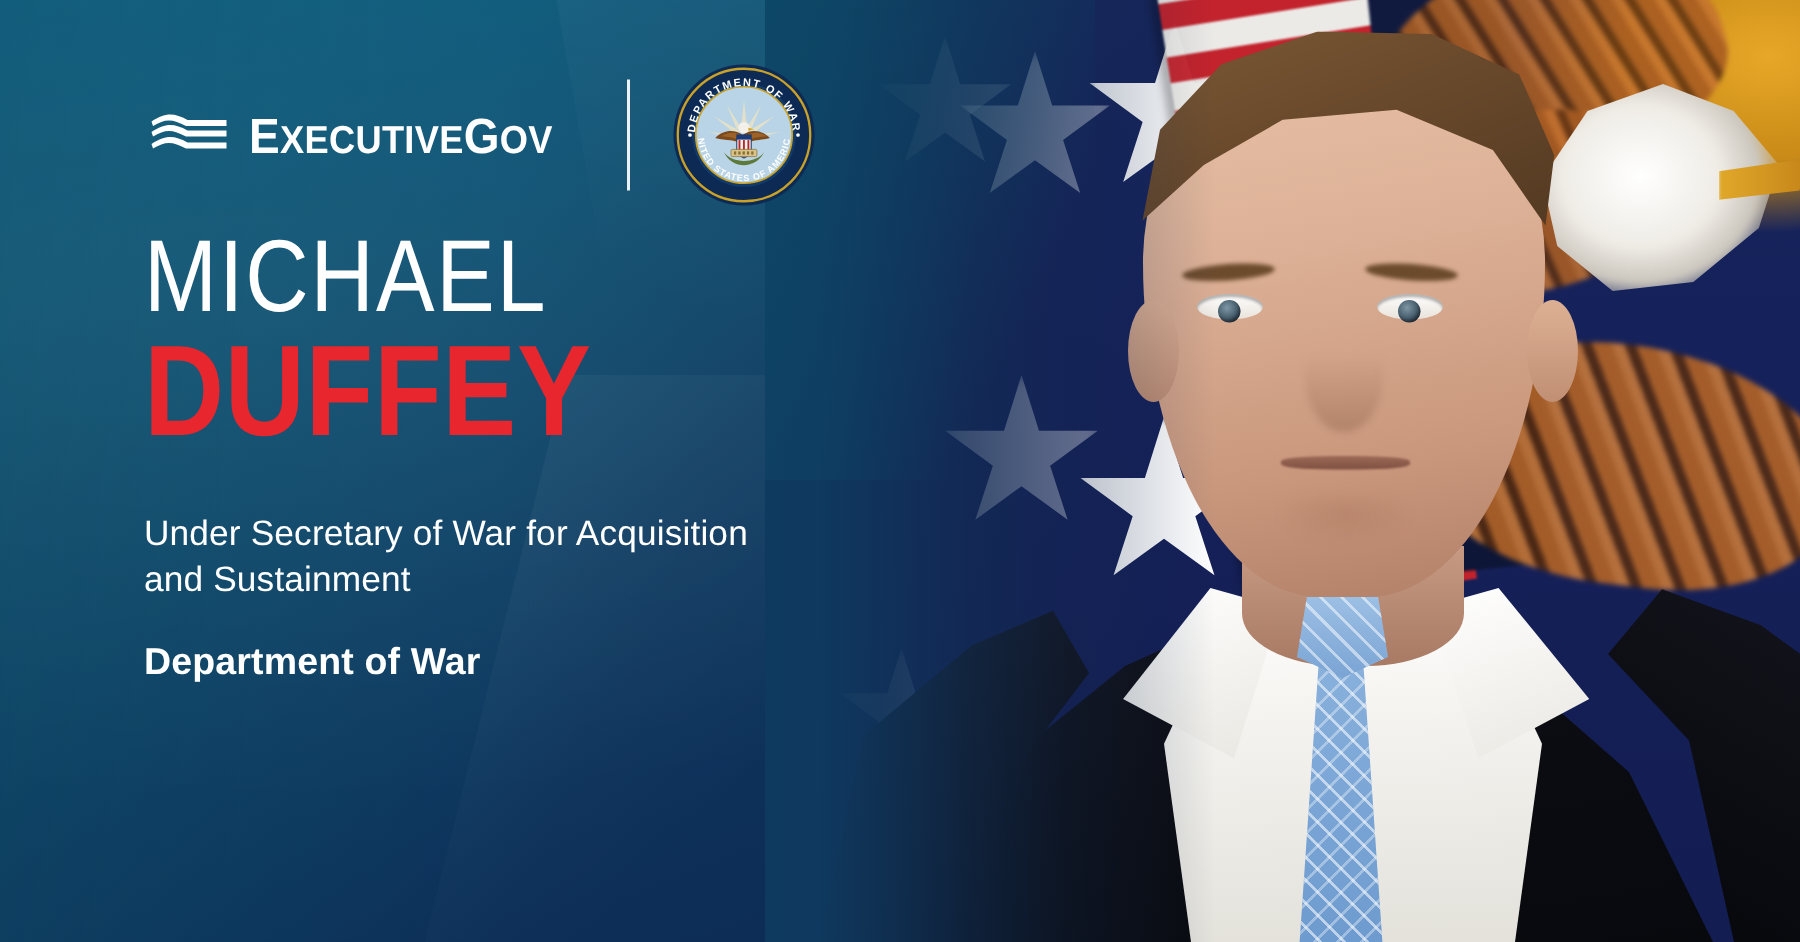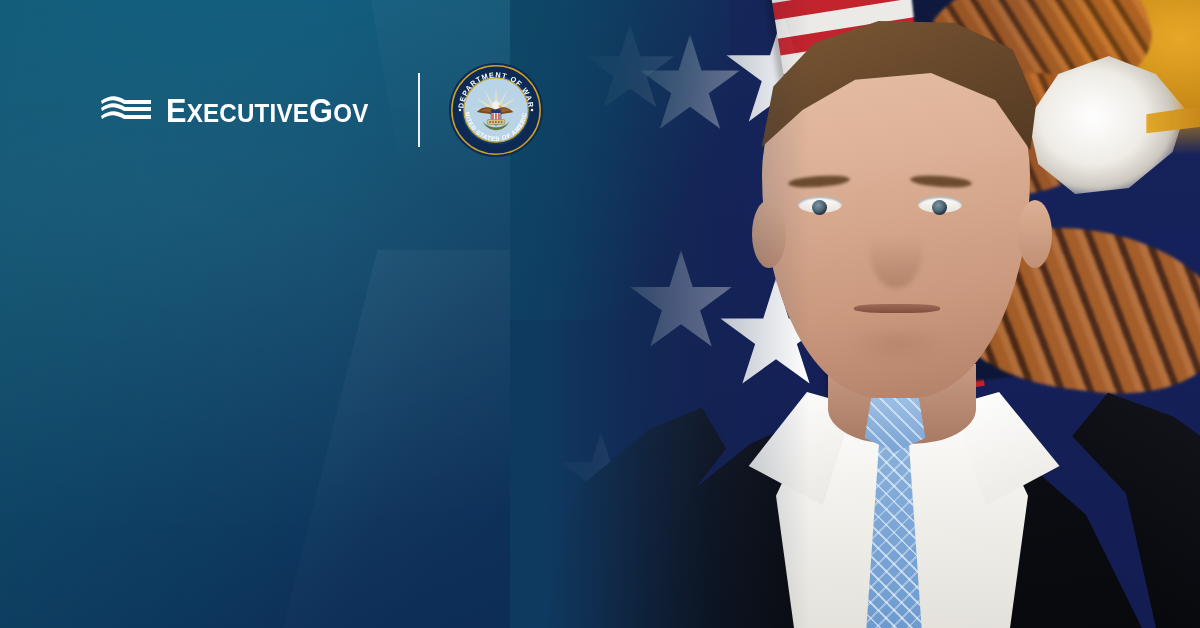--- a/index.html
+++ b/index.html
@@ -248,21 +248,21 @@
   }
   .photo-fade-top {
     position:absolute; left:0; top:0; width:220px; height:320px;
     background:linear-gradient(115deg, rgba(13,74,104,.85) 0%, rgba(13,60,92,0) 74%);
   }
 
   
   .content { position:absolute; left:0; top:0; width:560px; height:628px; }
 
   .brandbar {
-    position:absolute; left:100px; top:62px;
+    position:absolute; left:100px; top:42px;
     display:flex; align-items:center; gap:0;
   }
   .eg-logo { display:flex; align-items:center; gap:14px; }
   .eg-wave { width:52px; height:34px; flex:0 0 auto; }
   .eg-word {
     color:#ffffff;
     font-family:"Liberation Sans Narrow","Liberation Sans", sans-serif;
     font-weight:700;
     font-size:33px;
     letter-spacing:.2px;
@@ -479,17 +479,25 @@
           <textPath href="#arcTop" startOffset="50%" text-anchor="middle">DEPARTMENT OF WAR</textPath>
         </text>
         <text font-family="'Liberation Sans', sans-serif" font-size="6.2" font-weight="bold" fill="#ffffff" letter-spacing=".7">
           <textPath href="#arcBot" startOffset="50%" text-anchor="middle">UNITED STATES OF AMERICA</textPath>
         </text>
         <circle cx="12.5" cy="50" r="1.3" fill="#ffffff"></circle>
         <circle cx="87.5" cy="50" r="1.3" fill="#ffffff"></circle>
       </svg>
     </div>
 
-
+    <div class="nameblock">
+      <div class="name-first">MICHAEL</div>
+      <div class="name-last">DUFFEY</div>
+    </div>
+
+    <div class="roleblock">
+      <div class="role-title">Under Secretary of War for Acquisition and Sustainment</div>
+      <div class="role-org">Department of War</div>
+    </div>
 
 
   </div>
 </div>
 
 </body></html>

